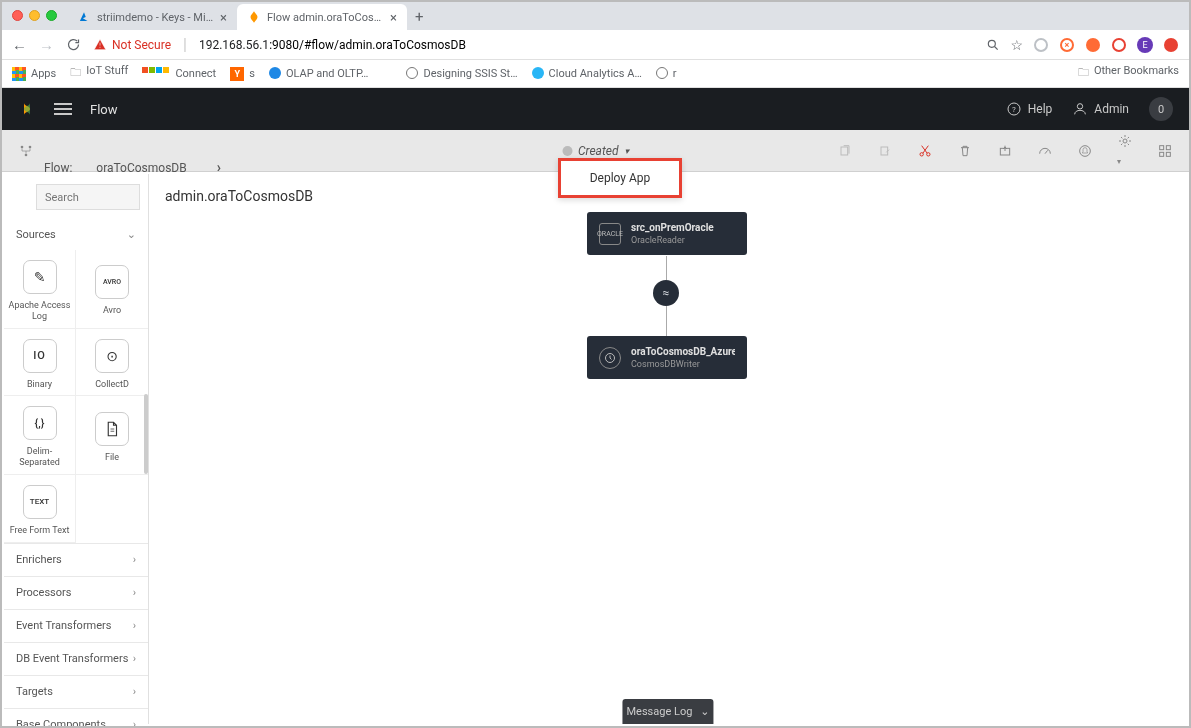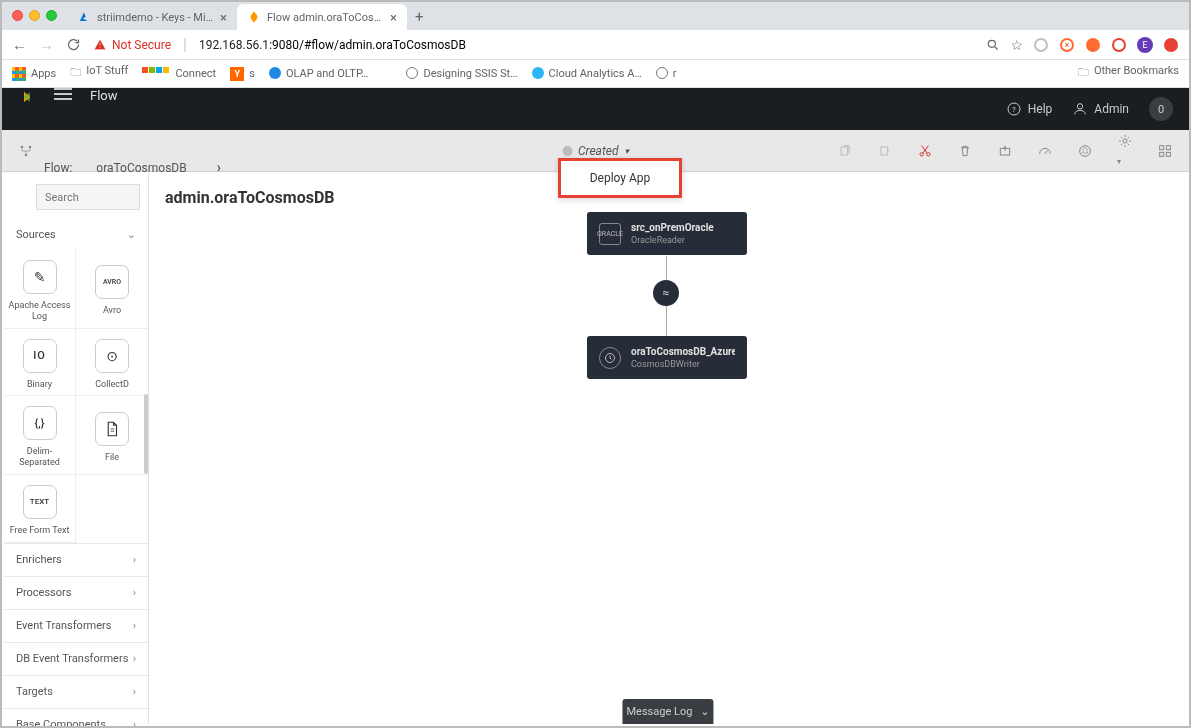--- a/index.html
+++ b/index.html
@@ -38,21 +38,21 @@
 
 .bookmark-bar { height: 28px; background: #fff; display: flex; align-items: center; padding: 0 10px; gap: 14px; font-size: 11px; color: #5f6368; border-bottom: 1px solid #e0e0e0; }
 .bm-item { display: flex; align-items: flex-start; gap: 5px; }
 .bm-grid { width: 14px; height: 14px; background: repeating-conic-gradient(#ff5722 0 90deg, #4caf50 90deg 180deg, #2196f3 180deg 270deg, #ffc107 270deg 360deg); background-size: 7px 7px; }
 .bm-folder { color: #757575; }
 .bm-squares { display: inline-flex; }
 .bm-sq { width: 6px; height: 6px; margin-right: 1px; }
 .bm-right { margin-left: auto; }
 
 
-.app-topbar { height: 42px; background: #1a1d21; display: flex; padding: 0 16px; gap: 18px; color: #fff; }
+.app-topbar { height: 42px; background: #1a1d21; display: flex; align-items: center; padding: 0 16px; gap: 18px; color: #fff; }
 .logo-icon { width: 18px; height: 18px; }
 .hamburger { display: flex; flex-direction: column; gap: 3px; cursor: pointer; }
 .hamburger span { width: 18px; height: 2px; background: #c9c9c9; }
 .app-title { font-size: 13px; color: #e0e0e0; }
 .topbar-right { margin-left: auto; display: flex; align-items: center; gap: 20px; color: #c9c9c9; font-size: 12px; }
 .topbar-right-item { display: flex; align-items: center; gap: 6px; }
 .badge-0 { width: 24px; height: 24px; border-radius: 50%; background: #3a3d42; display: flex; align-items: center; justify-content: center; font-size: 11px; }
 
 
 .sub-header { height: 42px; background: #e8e8e8; display: flex; align-items: center; padding: 0 16px; gap: 10px; border-bottom: 1px solid #d0d0d0; }
@@ -79,21 +79,21 @@
 .palette-header .chev { color: #888; }
 .palette-grid { display: grid; grid-template-columns: 1fr 1fr; }
 .palette-item { display: flex; flex-direction: column; align-items: center; justify-content: center; padding: 10px 4px 6px 4px; border-right: 1px solid #eee; border-bottom: 1px solid #eee; cursor: pointer; }
 .palette-item:nth-child(2n) { border-right: none; }
 .palette-icon-box { width: 34px; height: 34px; border: 1px solid #ccc; border-radius: 7px; display: flex; align-items: center; justify-content: center; margin-bottom: 6px; font-size: 14px; color: #333; font-weight: 500; }
 .palette-label { font-size: 9px; color: #555; text-align: center; line-height: 1.2; }
 .sidebar-scroll { width: 4px; background: #ccc; position: absolute; left: 140px; top: 220px; height: 80px; border-radius: 2px; }
 
 
 .canvas { flex: 1; background: #fff; position: relative; }
-.canvas-title { position: absolute; top: 14px; left: 16px; font-size: 16px; color: #333; font-weight: bold; }
+.canvas-title { position: absolute; top: 14px; left: 16px; font-size: 14px; color: #333; }
 
 .node { position: absolute; width: 160px; background: #262d38; border-radius: 3px; padding: 10px 12px; display: flex; align-items: center; gap: 10px; color: #d0d4da; }
 .node-icon { width: 22px; height: 22px; border: 1px solid #888; border-radius: 3px; display: flex; align-items: center; justify-content: center; font-size: 7px; color: #bbb; flex-shrink: 0; }
 .node-icon.round { border-radius: 50%; }
 .node-text { display: flex; flex-direction: column; gap: 2px; min-width: 0; }
 .node-title { font-size: 10px; color: #e0e0e0; white-space: nowrap; overflow: hidden; font-weight: bold; }
 .node-sub { font-size: 9px; color: #999; }
 .waves-node { width: 26px; height: 26px; border-radius: 50%; background: #262d38; display: flex; align-items: center; justify-content: center; color: #d0d4da; font-size: 12px; position: absolute; }
 
 .message-log { position: absolute; bottom: 0; left: 50%; transform: translateX(-50%); background: #3a3d42; color: #ccc; font-size: 11px; padding: 6px 4px; border-radius: 3px 3px 0 0; display: flex; align-items: center; gap: 8px; }

